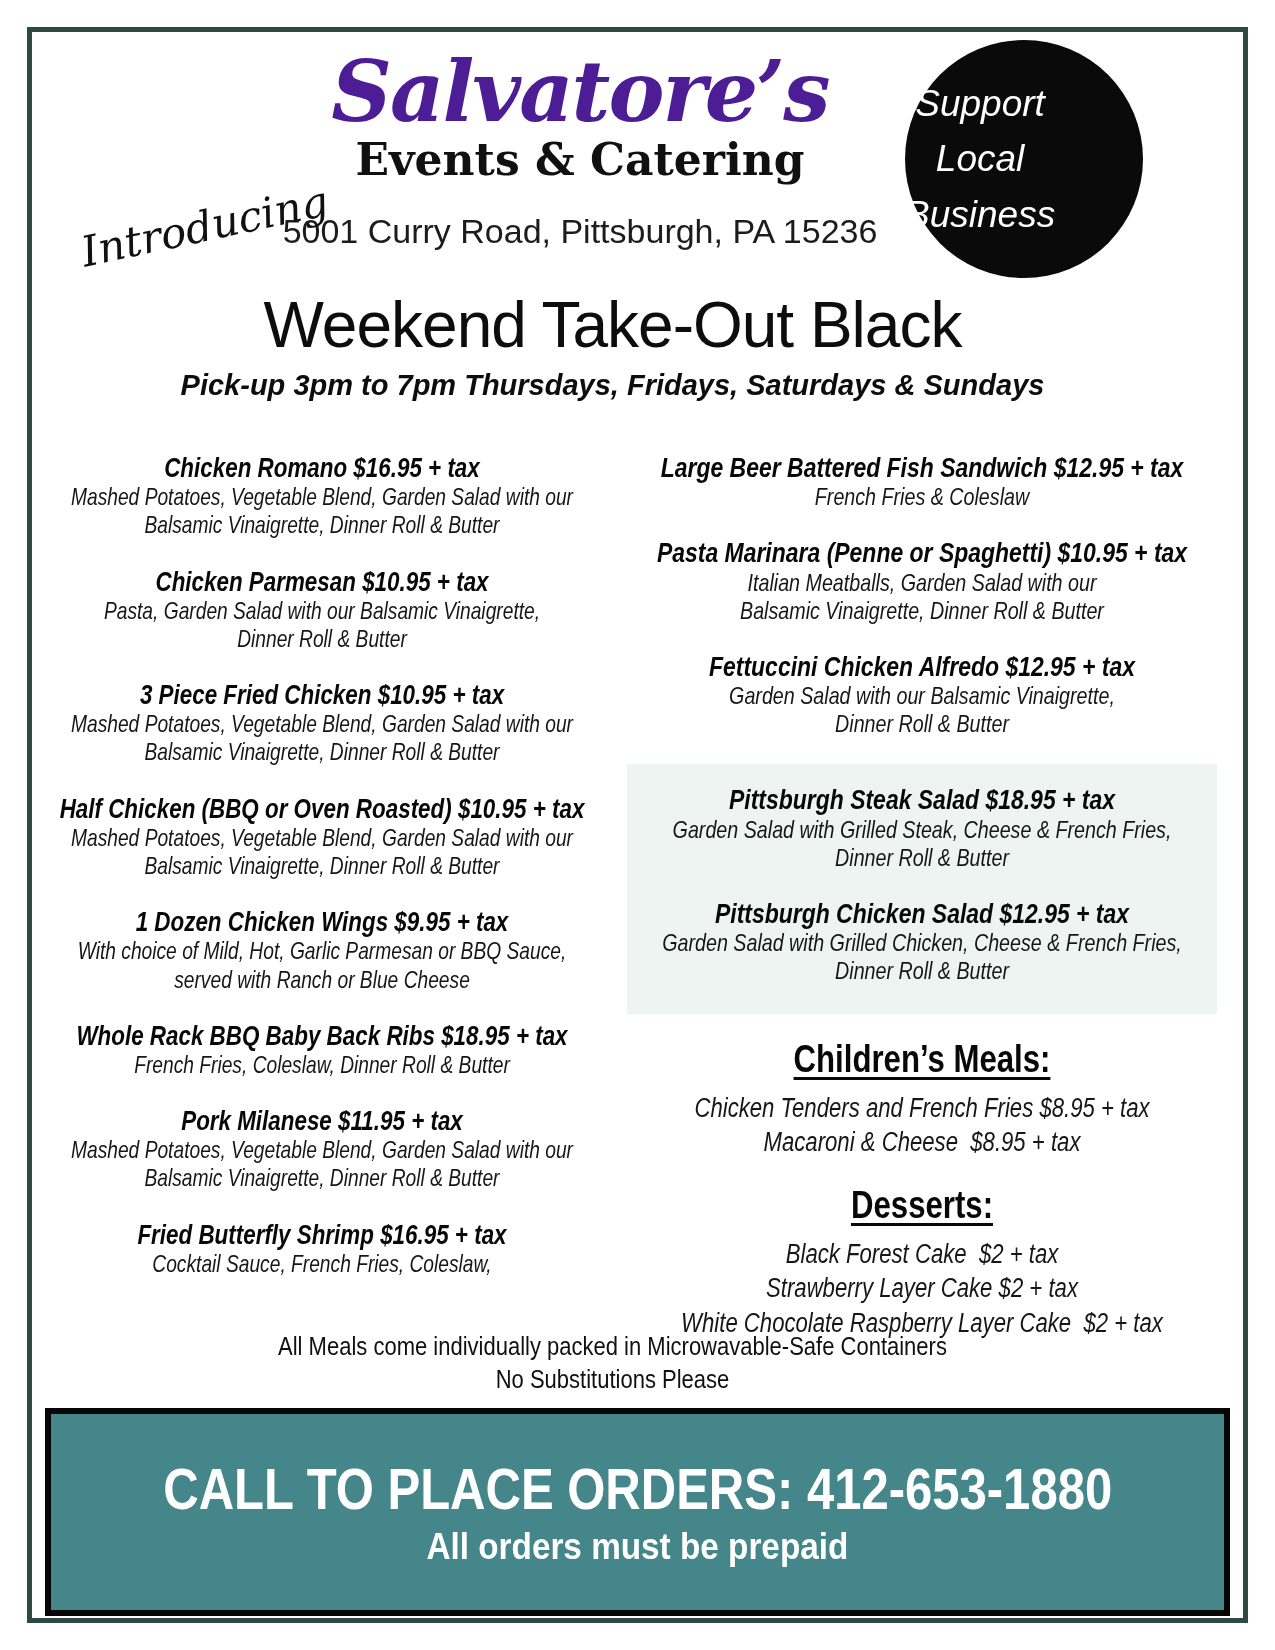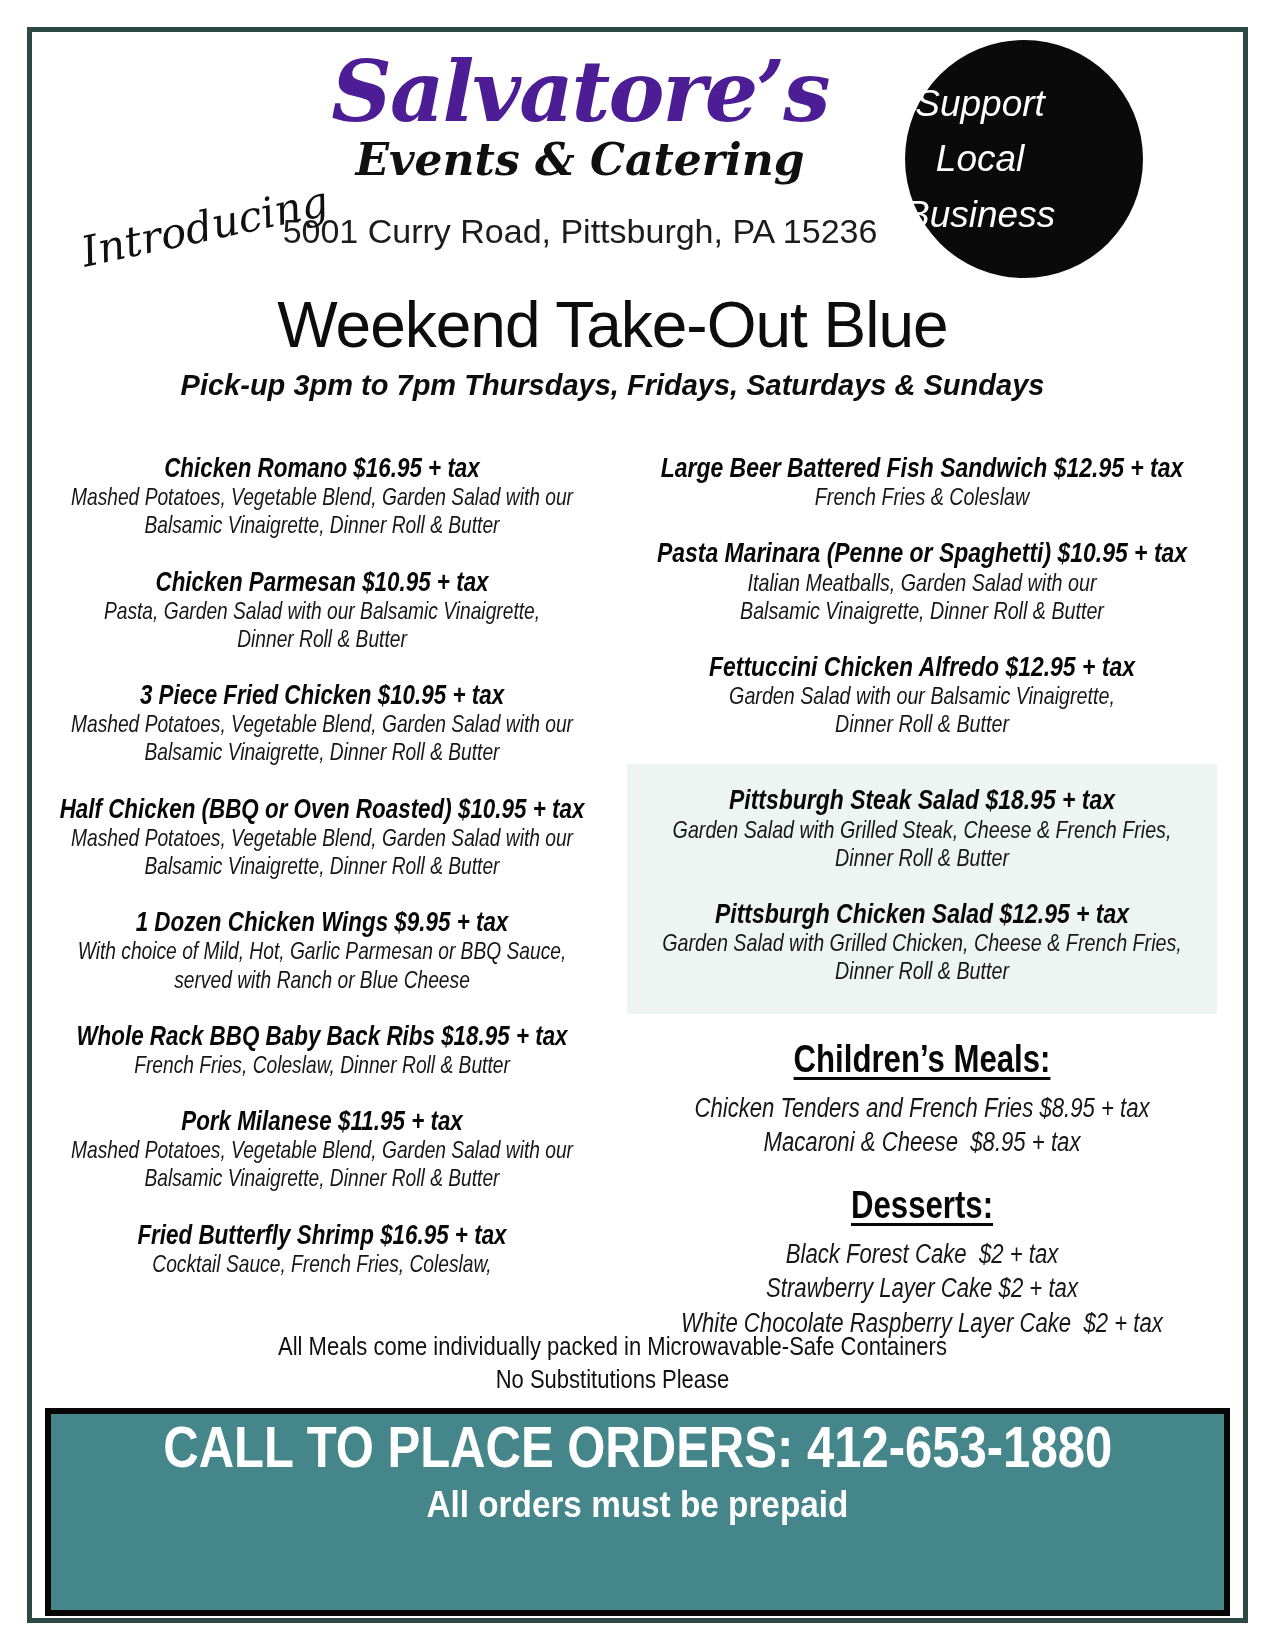--- a/index.html
+++ b/index.html
@@ -10,21 +10,21 @@
   }
   .page-border { position:absolute; inset:27px; border:5px solid #2c4a43; }
 
   
   .header-block { position:absolute; top:48px; left:0; width:1160px; text-align:center; }
   .logo-name {
     font-family:"DejaVu Serif", serif; font-style:italic; font-weight:700;
     font-size:84px; line-height:1.05; color:#4c1d95; letter-spacing:-2px;
   }
   .logo-sub {
-    font-family:"DejaVu Serif", serif; font-style:italic; font-weight:700;
+    font-family:"DejaVu Serif", serif; font-weight:700;
     font-size:44px; line-height:1.1; color:#101010; margin-top:0px;
   }
   .address { font-size:34px; color:#1c1c1c; margin-top:27px; }
 
   
   .badge {
     position:absolute; left:905px; top:40px; width:238px; height:238px;
     border-radius:50%; background:#0a0a0a;
     display:flex; align-items:center; justify-content:flex-start; text-align:center;
   }
@@ -59,21 +59,21 @@
 
   .footnote {
     position:absolute; top:1330px; left:0; width:1225px; text-align:center;
     font-size:25px; line-height:1.32; color:#101010; white-space:pre-wrap;
     transform:scaleX(0.88); transform-origin:50% 0;
   }
 
   .banner {
     position:absolute; left:45px; top:1408px; width:1185px; height:208px;
     background:#44868a; border:6px solid #060606; box-sizing:border-box;
-    display:flex; flex-direction:column; align-items:center; 
+    display:flex; flex-direction:column; align-items:center; justify-content:center;
   }
   .banner-line1 { font-size:57px; font-weight:700; color:#ffffff; white-space:nowrap; transform:scaleX(0.86); }
   .banner-line2 { font-size:37px; font-weight:700; color:#ffffff; margin-top:4px; transform:scaleX(0.9); }
 </style>
 </head>
 <body>
 
 <div class="page">
   <div class="page-border"></div>
 
@@ -85,21 +85,21 @@
 
   <div class="badge">
     <div class="badge-text">Support
 Local
 Business</div>
   </div>
 
   <div class="introducing">Introducing</div>
 
   <div class="title-block">
-    <div class="main-title">Weekend Take-Out Blue</div>
+    <div class="main-title">Weekend Take-Out Black</div>
     <div class="subtitle">Pick-up 3pm to 7pm Thursdays, Fridays, Saturdays &amp; Sundays</div>
   </div>
 
   <section class="col col-left">
     <div class="menu-item">
       <div class="item-name">Chicken Romano $16.95 + tax</div>
       <div class="item-desc">Mashed Potatoes, Vegetable Blend, Garden Salad with our
 Balsamic Vinaigrette, Dinner Roll &amp; Butter</div>
     </div>
     <div class="menu-item">

